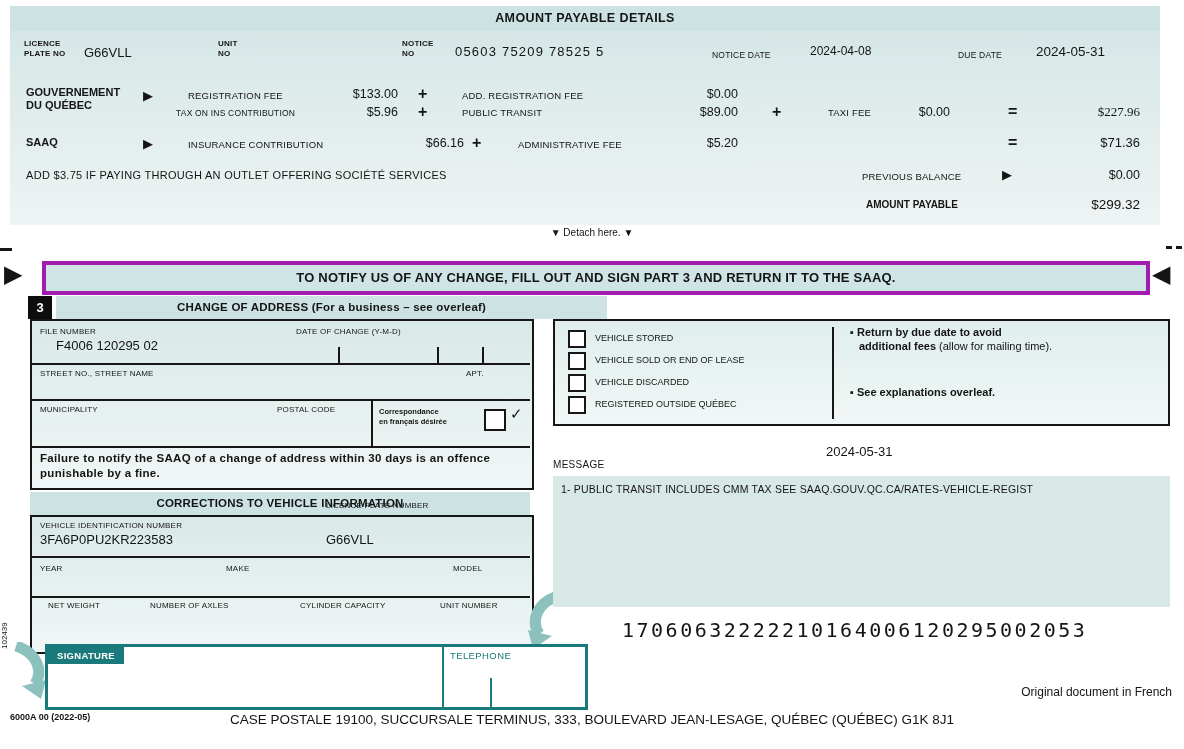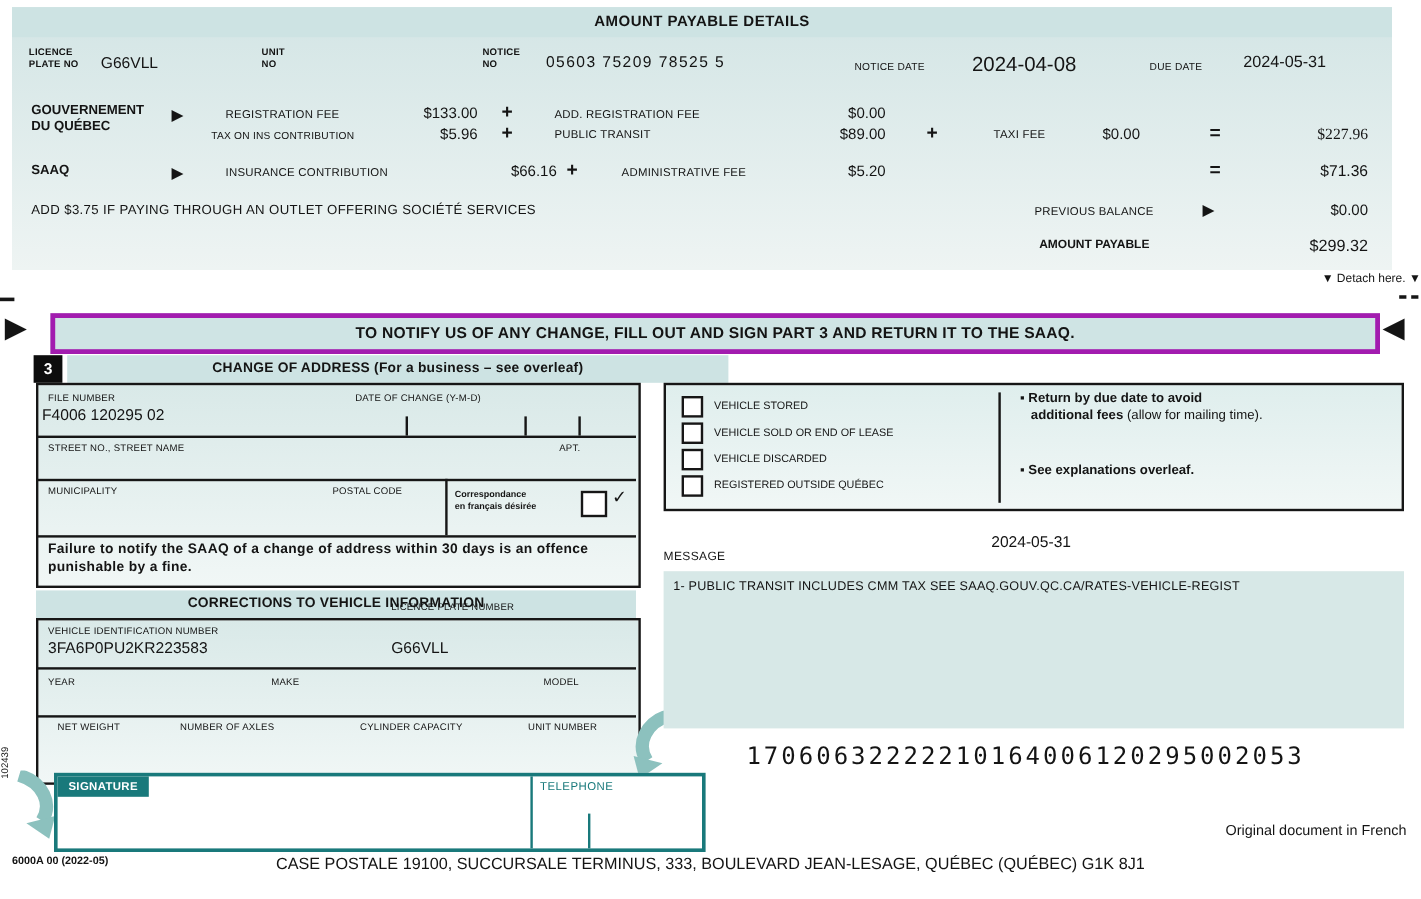--- a/index.html
+++ b/index.html
@@ -36,21 +36,21 @@
 
   <div class="abs lbl pre" style="left:24px;top:39px;">LICENCE
 PLATE NO</div>
   <div class="abs val" style="left:84px;top:45px;">G66VLL</div>
   <div class="abs lbl pre" style="left:218px;top:39px;">UNIT
 NO</div>
   <div class="abs lbl pre" style="left:402px;top:39px;">NOTICE
 NO</div>
   <div class="abs val" style="left:455px;top:44px;letter-spacing:1.2px;">05603 75209 78525 5</div>
   <div class="abs lbl85" style="left:712px;top:50px;">NOTICE DATE</div>
-  <div class="abs val" style="left:810px;top:44px;font-size:17px;">2024-04-08</div>
+  <div class="abs val" style="left:810px;top:44px;font-size:12px;">2024-04-08</div>
   <div class="abs lbl85" style="left:958px;top:50px;">DUE DATE</div>
   <div class="abs val" style="left:1036px;top:44px;font-size:13.5px;">2024-05-31</div>
 
   <div class="abs b pre" style="left:26px;top:86px;font-size:11px;line-height:13px;">GOUVERNEMENT
 DU QUÉBEC</div>
   <span class="abs tri" style="left:143px;top:90px;">▶</span>
   <div class="abs lbl9" style="left:176px;top:90px;">REGISTRATION FEE</div>
   <div class="abs amt" style="left:318px;top:87px;width:80px;">$133.00</div>
   <span class="abs op" style="left:418px;top:87px;">+</span>
   <div class="abs lbl9" style="left:450px;top:90px;">ADD. REGISTRATION FEE</div>
@@ -78,38 +78,38 @@
   <div class="abs tot" style="left:1040px;top:135px;width:100px;">$71.36</div>
 
   <div class="abs" style="left:26px;top:169px;font-size:11px;letter-spacing:.3px;">ADD $3.75 IF PAYING THROUGH AN OUTLET OFFERING SOCIÉTÉ SERVICES</div>
   <div class="abs lbl9" style="left:850px;top:171px;">PREVIOUS BALANCE</div>
   <span class="abs tri" style="left:1002px;top:169px;">▶</span>
   <div class="abs amt" style="left:1070px;top:168px;width:70px;">$0.00</div>
 
   <div class="abs b" style="left:866px;top:199px;font-size:10px;">AMOUNT PAYABLE</div>
   <div class="abs tot" style="left:1040px;top:197px;width:100px;font-size:13.5px;">$299.32</div>
 
-  <div class="abs" style="left:0;top:227px;width:1184px;text-align:right;font-size:10px;">
+  <div class="abs" style="left:0;top:227px;width:1184px;text-align:center;font-size:10px;">
     <span>▼</span>
     <span>Detach here.</span>
     <span>▼</span>
   </div>
   <div class="abs" style="left:0;top:248px;width:12px;height:3px;background:#161616;"></div>
   <div class="abs" style="left:1166px;top:246px;width:16px;border-top:3px dashed #161616;"></div>
 
   <span class="abs" style="left:4px;top:258px;font-size:24px;line-height:32px;">▶</span>
   <div class="abs" style="left:42px;top:261px;width:1100px;height:26px;border:4px solid #a21caf;background:#cfe4e4;font-weight:bold;font-size:13px;text-align:center;line-height:25px;letter-spacing:.2px;">TO NOTIFY US OF ANY CHANGE, FILL OUT AND SIGN PART 3 AND RETURN IT TO THE SAAQ.</div>
   <span class="abs" style="left:1152px;top:258px;font-size:24px;line-height:32px;">◀</span>
 
   <div class="abs" style="left:28px;top:296px;width:24px;height:23px;background:#0d0d0d;color:#fff;font-weight:bold;font-size:13px;text-align:center;line-height:23px;">3</div>
   <div class="abs teal-band sec-hd" style="left:56px;top:296px;width:551px;height:23px;">CHANGE OF ADDRESS (For a business – see overleaf)</div>
 
   <div class="abs formbox" style="left:30px;top:319px;width:500px;height:167px;"></div>
   <div class="abs lbl" style="left:40px;top:327px;">FILE NUMBER</div>
-  <div class="abs val" style="left:35px;top:338px;text-align:right;">F4006 120295 02</div>
+  <div class="abs val" style="left:56px;top:338px;text-align:right;">F4006 120295 02</div>
   <div class="abs lbl" style="left:296px;top:327px;">DATE OF CHANGE (Y-M-D)</div>
   <div class="abs vline" style="left:338px;top:347px;height:16px;"></div>
   <div class="abs vline" style="left:437px;top:347px;height:16px;"></div>
   <div class="abs vline" style="left:482px;top:347px;height:16px;"></div>
   <div class="abs hline" style="left:30px;top:363px;width:500px;"></div>
   <div class="abs lbl" style="left:40px;top:369px;">STREET NO., STREET NAME</div>
   <div class="abs lbl" style="left:466px;top:369px;">APT.</div>
   <div class="abs hline" style="left:30px;top:399px;width:500px;"></div>
   <div class="abs lbl" style="left:40px;top:405px;">MUNICIPALITY</div>
   <div class="abs lbl" style="left:277px;top:405px;">POSTAL CODE</div>

